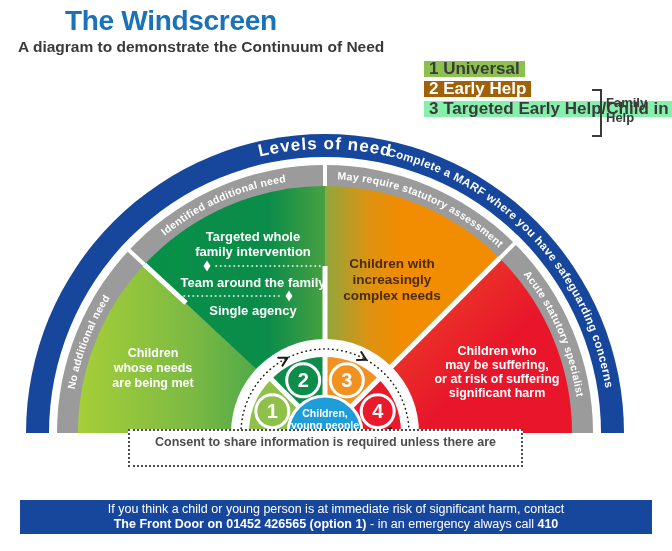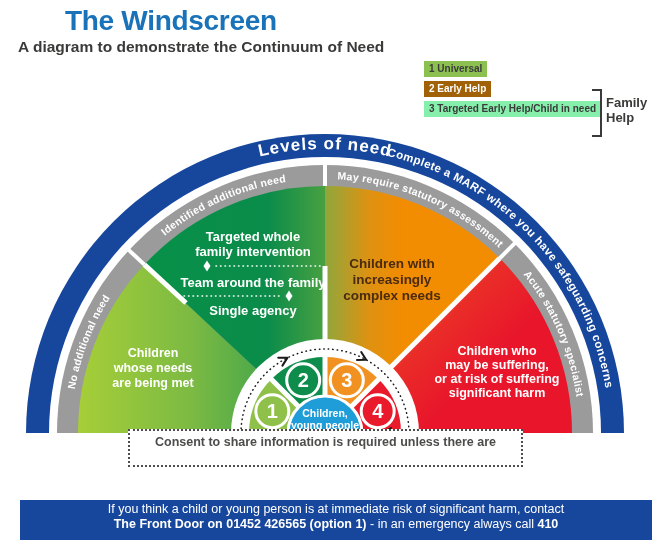--- a/index.html
+++ b/index.html
@@ -4,35 +4,35 @@
 <style>
   html,body{margin:0;padding:0;background:#fff;}
   body{width:672px;height:551px;position:relative;overflow:hidden;
        font-family:"Liberation Sans", sans-serif;}
   .abs{position:absolute;}
   
   #title{left:17px;top:5px;font-size:28px;font-weight:bold;color:#1A73B9;letter-spacing:-0.3px;margin-left:48px;}
   #subtitle{left:18px;top:38px;font-size:15.5px;font-weight:bold;color:#3A3A39;}
   
   #legend{left:424px;top:61px;}
-  .chip{display:table;font-size:10px;font-weight:bold;line-height:13px;
+  .chip{display:table;font-size:17px;font-weight:bold;line-height:13px;
         padding:1px 5px 2px 5px;margin-bottom:4px;white-space:nowrap;}
   .chip1{background:#8CC152;color:#3A3A39;}
   .chip2{background:#a16207;color:#fff;}
   .chip3{background:#86efac;color:#3A3A39;}
   .chip4{background:#E81C2E;color:#fff;}
   #bracket{left:592px;top:89px;width:8px;height:44px;
            border-top:2px solid #3A3A39;border-right:2px solid #3A3A39;border-bottom:2px solid #3A3A39;}
   #bracket-label{left:606px;top:95px;font-size:13px;font-weight:bold;color:#3A3A39;line-height:15px;}
   
   #consent{left:128px;top:429px;width:395px;height:38px;box-sizing:border-box;
            border:2px dotted #4D4D4C;background:#fff;text-align:center;
            font-size:12.5px;font-weight:bold;color:#4D4D4C;line-height:16px;padding-top:3px;}
   
-  #footer{left:20px;top:500px;width:632px;height:40px;background:#17479C;color:#fff;
+  #footer{left:20px;top:500px;width:632px;height:34px;background:#17479C;color:#fff;
           text-align:center;font-size:12.5px;line-height:15px;padding-top:2px;box-sizing:border-box;}
   #footer b{font-weight:bold;margin-top:8px;}
   
   text{font-family:"Liberation Sans", sans-serif;}
   .arc-big{font-size:17px;font-weight:bold;fill:#fff;letter-spacing:1px;}
   .arc-small{font-size:11.5px;font-weight:bold;fill:#fff;letter-spacing:0.4px;}
   .arc-gray{font-size:10.5px;font-weight:bold;fill:#fff;letter-spacing:0.3px;}
   .sec-white{font-size:12.5px;font-weight:bold;fill:#fff;text-anchor:middle;}
   .sec-green{font-size:13px;font-weight:bold;fill:#fff;text-anchor:middle;}
   .sec-dark{font-size:13.5px;font-weight:bold;fill:#4A2B10;text-anchor:middle;}

